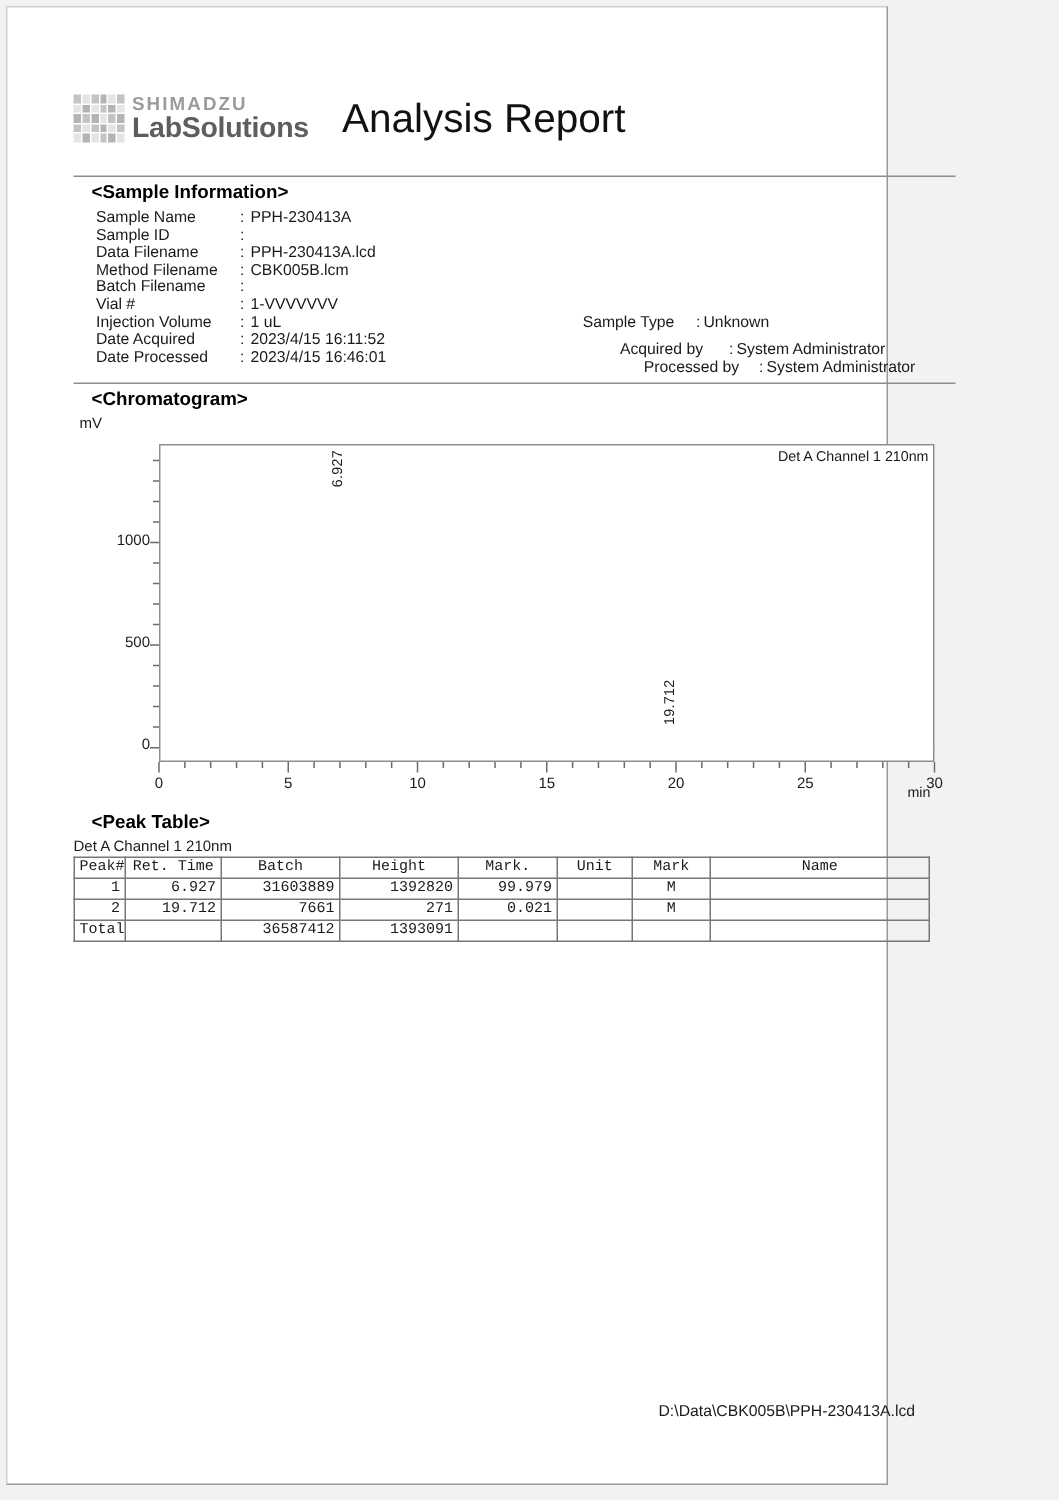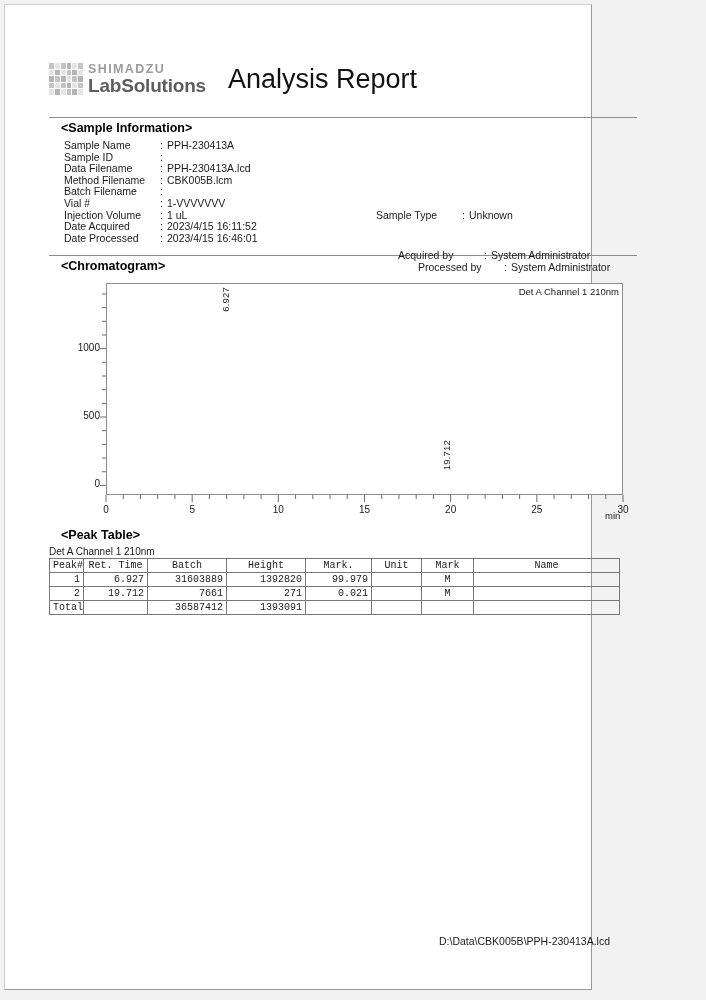--- a/index.html
+++ b/index.html
@@ -101,21 +101,21 @@
   .si-row { display: flex; height: 11.6px; align-items: flex-start; }
   .si-label { width: 96px; }
   .si-colon { width: 7px; }
   .si-value { white-space: pre; }
   .si-right {
     position: absolute;
     left: 312px;
     top: 0;
   }
   .si-right .si-label { width: 86px; }
-  .si-right-row { display:flex; height: 11.6px; }
+  .si-right-row { display:flex; height: 11.6px; text-align: center; }
   .si-ind { padding-left: 22px; }
   .si-ind2 { padding-left: 42px; }
 
   
   .axis-unit {
     font-size: 10px;
     color: #1a1a1a;
     margin: 2px 0 2px 4px;
   }
   .chart-wrap {
@@ -308,35 +308,36 @@
           <span class="si-colon">:</span>
           <span class="si-value">2023/4/15 16:46:01</span>
         </div>
 
       <div class="si-right">
         <div class="si-right-row" style="margin-top:69.6px">
             <span class="si-label">Sample Type</span>
             <span class="si-colon">:</span>
             <span class="si-value">Unknown</span>
           </div>
-        <div class="si-right-row" style="margin-top:29px">
+        <div class="si-right-row" style="margin-top:7px">
             <span class="si-label si-ind">Acquired by</span>
             <span class="si-colon">:</span>
             <span class="si-value">System Administrator</span>
           </div>
         <div class="si-right-row">
             <span class="si-label si-ind2">Processed by</span>
             <span class="si-colon">:</span>
             <span class="si-value">System Administrator</span>
           </div>
       </div>
     </div>
 
     <div class="rule"></div>
     <div class="section-title">&lt;Chromatogram&gt;</div>
+    <div class="axis-unit">mV</div>
 
     <div class="chart-wrap">
       <svg id="chart-svg" width="588" height="248">
           <line x1="51" y1="208.4258064516129" x2="57" y2="208.4258064516129" stroke="#6b6b6b" stroke-width="1"></line>
           <line x1="53" y1="194.7483870967742" x2="57" y2="194.7483870967742" stroke="#6b6b6b" stroke-width="1"></line>
           <line x1="53" y1="181.07096774193548" x2="57" y2="181.07096774193548" stroke="#6b6b6b" stroke-width="1"></line>
           <line x1="53" y1="167.39354838709676" x2="57" y2="167.39354838709676" stroke="#6b6b6b" stroke-width="1"></line>
           <line x1="53" y1="153.71612903225807" x2="57" y2="153.71612903225807" stroke="#6b6b6b" stroke-width="1"></line>
           <line x1="51" y1="140.03870967741938" x2="57" y2="140.03870967741938" stroke="#6b6b6b" stroke-width="1"></line>
           <line x1="53" y1="126.36129032258064" x2="57" y2="126.36129032258064" stroke="#6b6b6b" stroke-width="1"></line>

